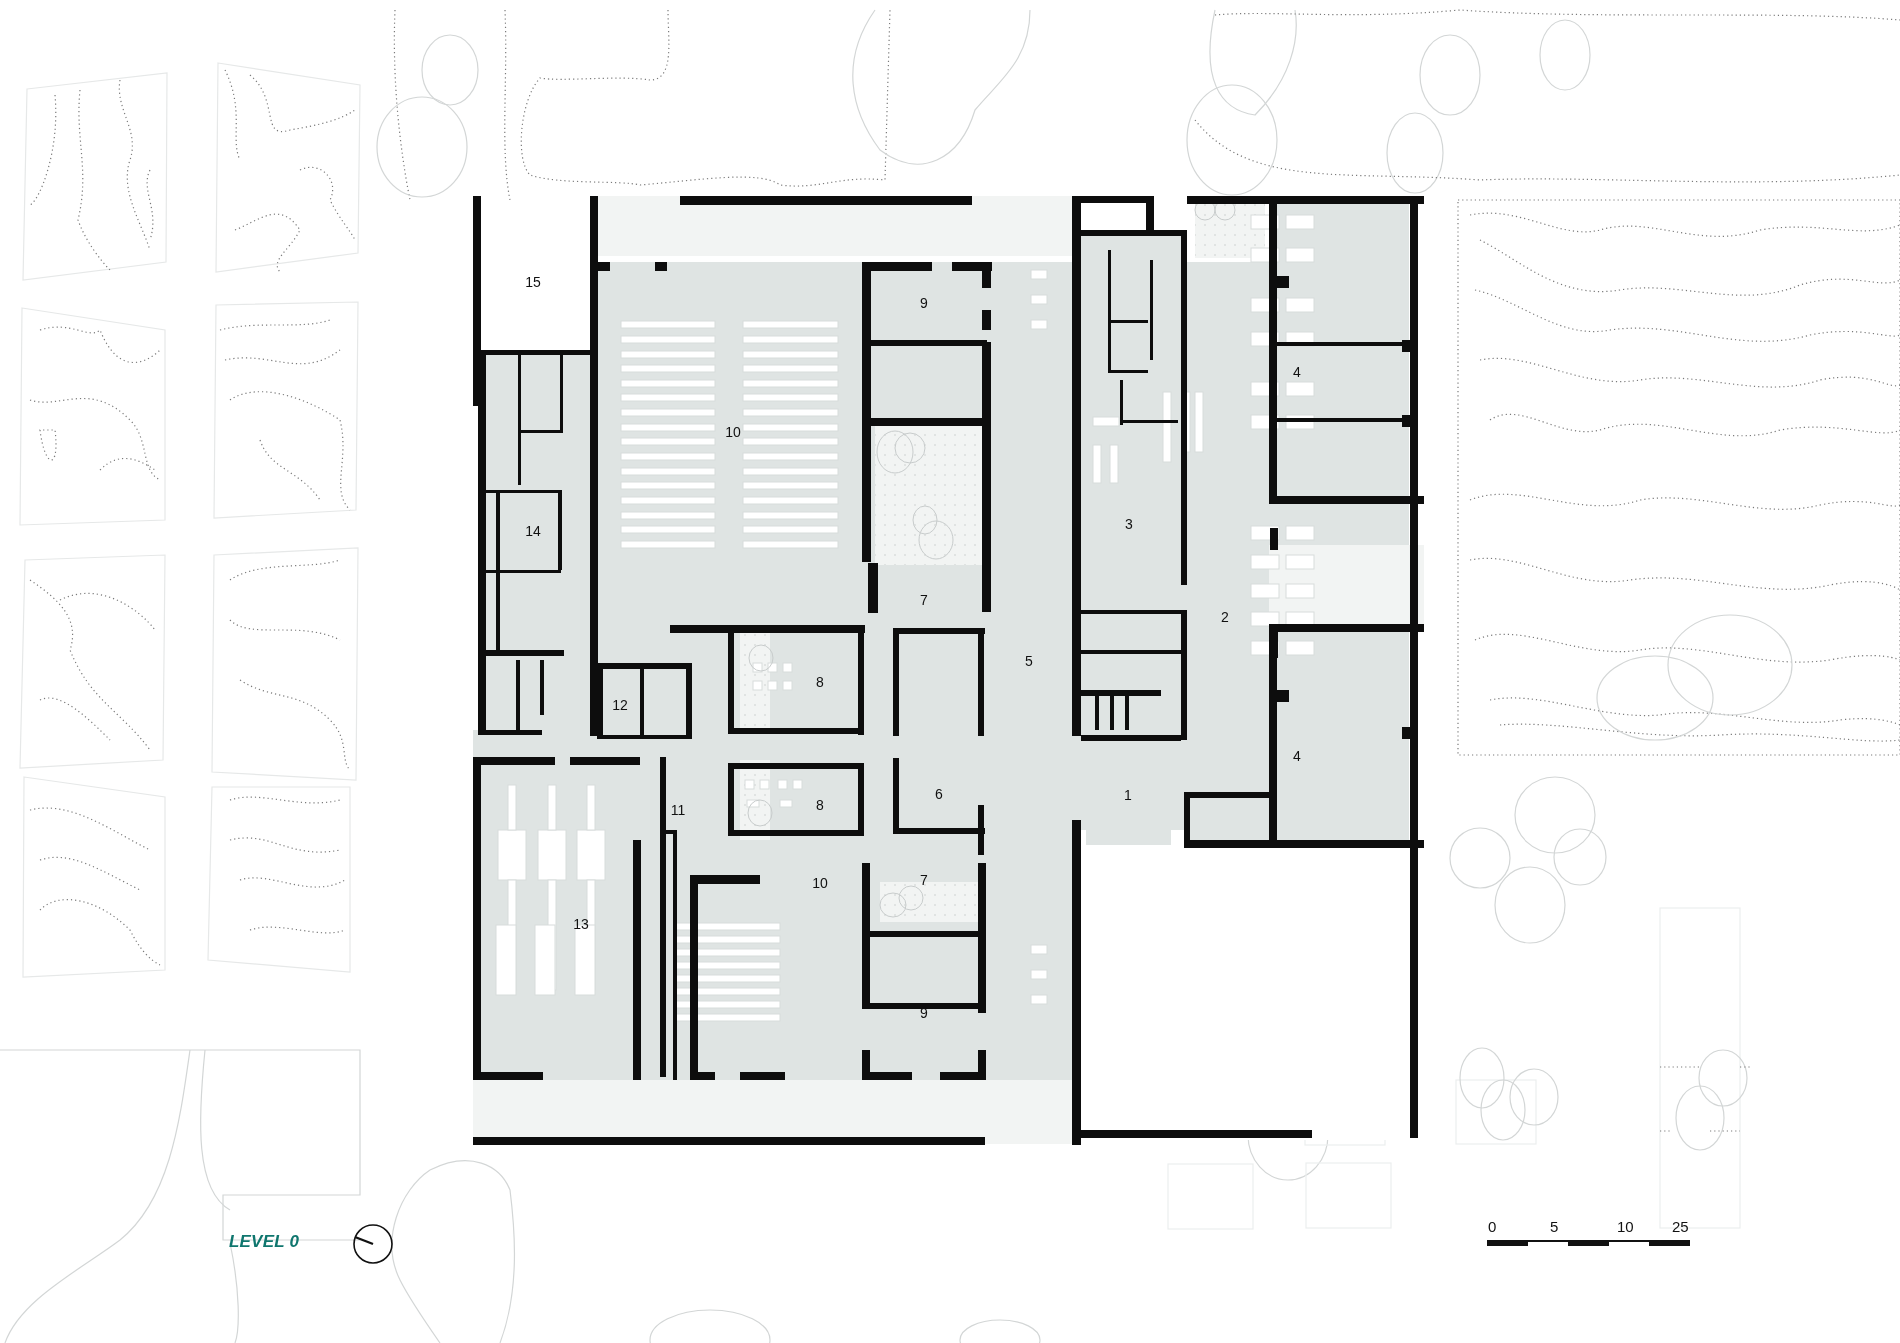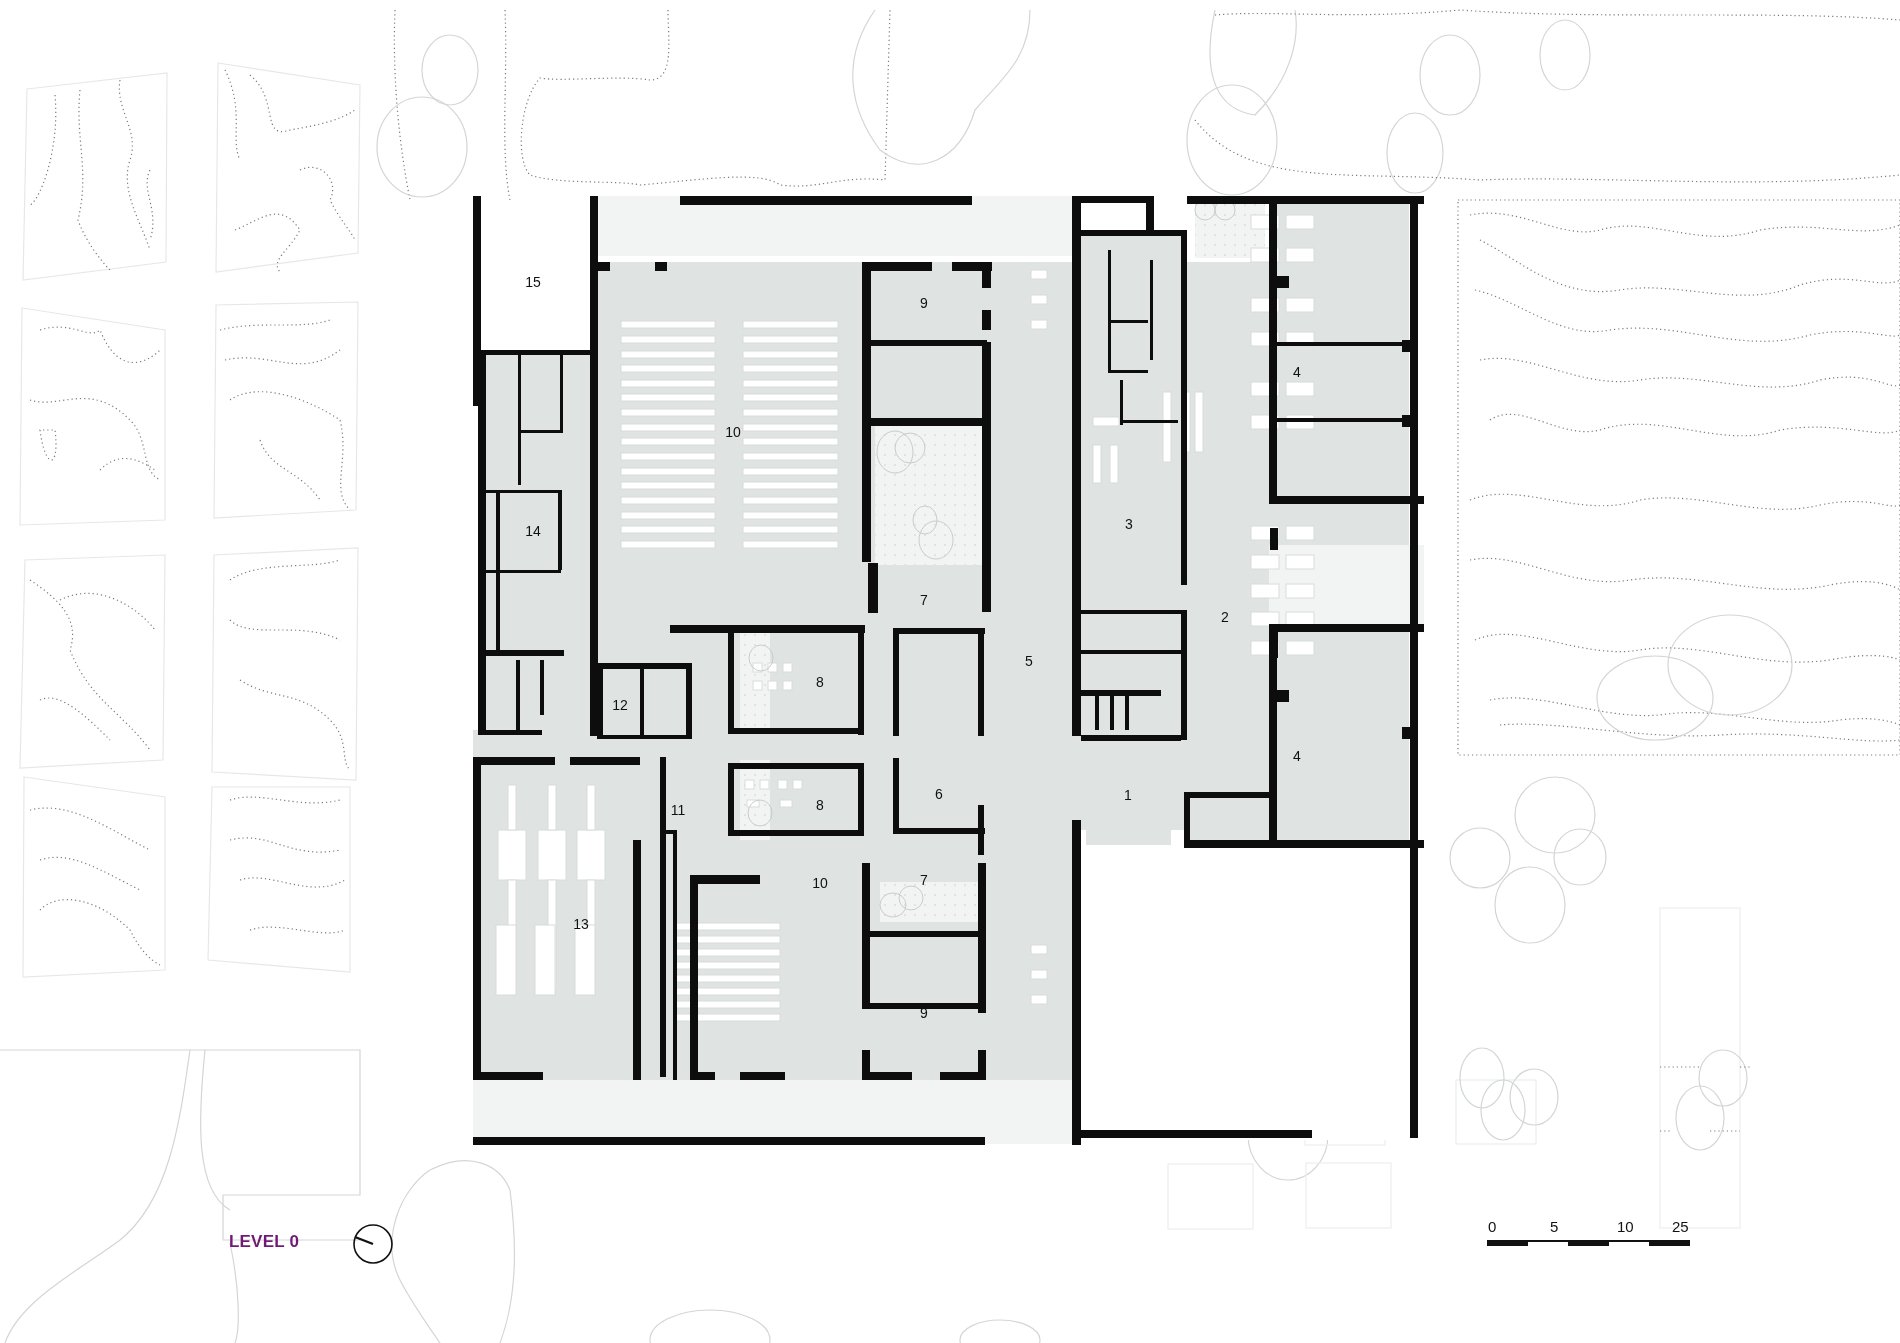--- a/index.html
+++ b/index.html
@@ -1,19 +1,19 @@
 <!DOCTYPE html>
 <html><head>
 <meta charset="utf-8">
 <style>
   html,body{margin:0;padding:0;background:#ffffff;}
   body{width:1900px;height:1343px;position:relative;overflow:hidden;font-family:"Liberation Sans",sans-serif;}
   svg{position:absolute;left:0;top:0;}
   .room-label{font-family:"Liberation Sans",sans-serif;font-size:14px;fill:#111;text-anchor:middle;dominant-baseline:middle;}
-  .title{position:absolute;left:229px;top:1232px;font-size:17px;font-weight:bold;color:#701a75;letter-spacing:0.2px;}
+  .title{position:absolute;left:229px;top:1232px;font-size:17px;font-weight:bold;color:#0f766e;letter-spacing:0.2px;font-style:italic;}
   .scale-num{font-family:"Liberation Sans",sans-serif;font-size:15px;fill:#111;}
 </style>
 </head>
 <body>
 
 <svg width="1900" height="1343" viewBox="0 0 1900 1343">
   <defs>
     <pattern id="dots" width="10" height="10" patternUnits="userSpaceOnUse">
       <circle cx="5" cy="5" r="0.7" fill="#bfc4c3"></circle>
     </pattern>

